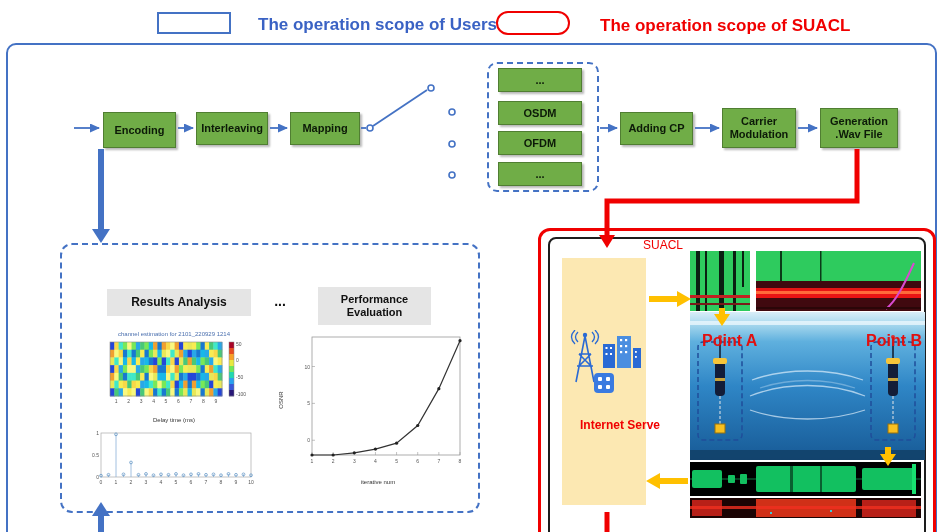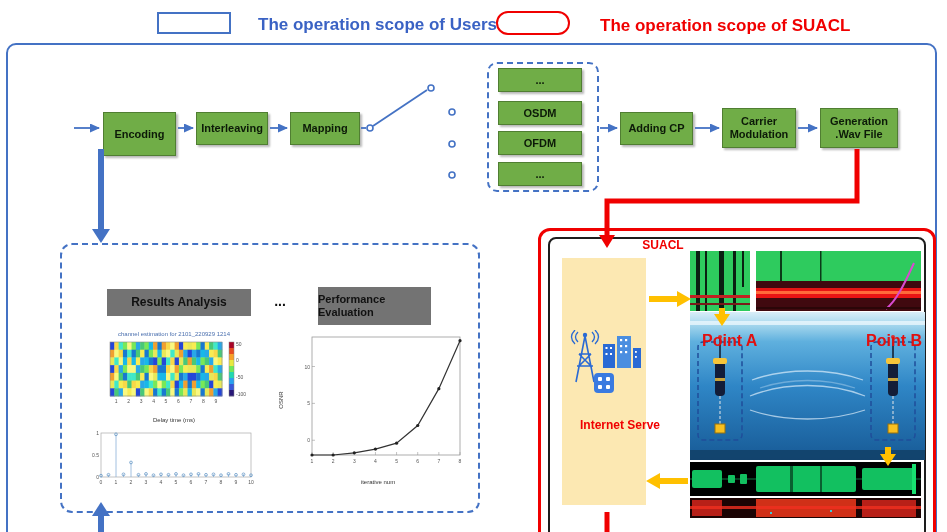--- a/index.html
+++ b/index.html
@@ -15,28 +15,28 @@
   
   .user-scope-box{position:absolute;left:6px;top:43px;width:931px;height:505px;border:2px solid #4472C4;border-radius:10px;box-sizing:border-box;z-index:1;}
   .dash-box{position:absolute;border:2px dashed #4472C4;box-sizing:border-box;z-index:1;}
   .mod-dash-box{left:487px;top:62px;width:112px;height:130px;border-radius:10px;}
   .apps-dash-box{left:60px;top:243px;width:420px;height:270px;border-radius:12px;}
   
   .gblock{position:absolute;background:#70AD47;border:1.5px solid #507E32;box-sizing:border-box;
           display:flex;align-items:center;justify-content:center;text-align:center;
           font-weight:bold;font-size:11px;color:#0c1a08;line-height:1.15;z-index:4;
           box-shadow:1.5px 1.5px 2px rgba(0,0,0,0.28);}
-  .lavender{position:absolute;background:#737373;display:flex;align-items:center;justify-content:center;
-            text-align:left;font-weight:bold;z-index:4;line-height:1.2;}
+  .lavender{position:absolute;background:#e5e5e5;display:flex;align-items:center;justify-content:center;
+            text-align:center;font-weight:bold;z-index:4;line-height:1.2;}
   .app-title{position:absolute;left:60px;top:251px;width:420px;text-align:center;font-weight:bold;font-size:13px;z-index:4;}
   .ellipsis{position:absolute;left:262px;top:293px;width:36px;text-align:center;font-weight:bold;font-size:14px;z-index:4;}
   
   .suacl-outer{position:absolute;left:538px;top:228px;width:398px;height:318px;border:3px solid #F00000;border-radius:12px;box-sizing:border-box;z-index:1;}
   .suacl-inner{position:absolute;left:548px;top:237px;width:378px;height:309px;border:2px solid #1d1d1d;border-radius:8px;box-sizing:border-box;z-index:1;}
-  .suacl-title{position:absolute;left:603px;top:238px;width:120px;text-align:center;color:#F00000;font-weight:bold;font-size:12px;z-index:4;}
+  .suacl-title{position:absolute;left:603px;top:238px;width:120px;text-align:center;color:#F00000;font-weight:normal;font-size:12px;z-index:4;}
   .internet-box{position:absolute;left:562px;top:258px;width:84px;height:247px;background:#FCE8B2;z-index:2;}
   .internet-label{position:absolute;left:562px;top:418px;width:84px;text-align:center;color:#F00000;font-weight:bold;font-size:12px;line-height:1.3;z-index:4;padding-left:16px;}
   .point-label{position:absolute;color:#E01010;font-weight:bold;font-size:16px;z-index:6;}
   .point-a{left:702px;top:332px;}
   .point-b{left:866px;top:332px;}
   
   .widget{position:absolute;background:#fff;z-index:4;}
   .chart-title{position:absolute;left:0;top:0;width:100%;text-align:center;font-size:6px;color:#4a6fae;}
   .chart-xlabel{position:absolute;left:0;width:100%;text-align:center;font-size:6px;color:#333;}
   .line-ylabel{position:absolute;left:-14px;top:66px;transform:rotate(-90deg);font-size:6px;color:#333;}
@@ -56,21 +56,21 @@
   <div class="legend-label legend-users-label">The operation scope of Users</div>
   <div class="legend-swatch legend-suacl-swatch"></div>
   <div class="legend-label legend-suacl-label">The operation scope of SUACL</div>
 
   <div class="user-scope-box"></div>
   <div class="dash-box mod-dash-box"></div>
   <div class="dash-box apps-dash-box"></div>
   <div class="suacl-outer"></div>
   <div class="suacl-inner"></div>
 
-  <div class="gblock" style="left:103px;top:112px;width:73px;height:44px">Encoding</div>
+  <div class="gblock" style="left:103px;top:112px;width:73px;height:36px">Encoding</div>
   <div class="gblock" style="left:196px;top:112px;width:72px;height:33px">Interleaving</div>
   <div class="gblock" style="left:290px;top:112px;width:70px;height:33px">Mapping</div>
   <div class="gblock" style="left:498px;top:68px;width:84px;height:24px">...</div>
   <div class="gblock" style="left:498px;top:101px;width:84px;height:24px">OSDM</div>
   <div class="gblock" style="left:498px;top:131px;width:84px;height:24px">OFDM</div>
   <div class="gblock" style="left:498px;top:162px;width:84px;height:24px">...</div>
   <div class="gblock" style="left:620px;top:112px;width:73px;height:33px">Adding CP</div>
   <div class="gblock" style="left:722px;top:108px;width:74px;height:40px">Carrier Modulation</div>
   <div class="gblock" style="left:820px;top:108px;width:78px;height:40px">Generation .Wav File</div>
 

